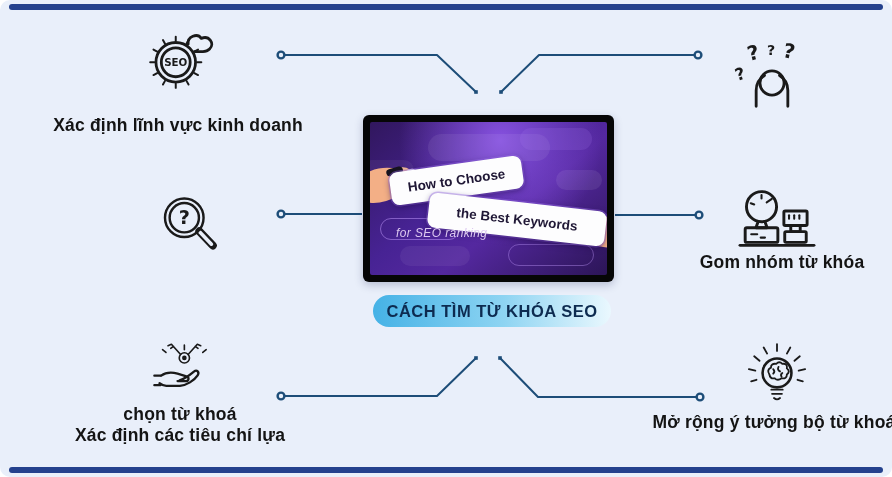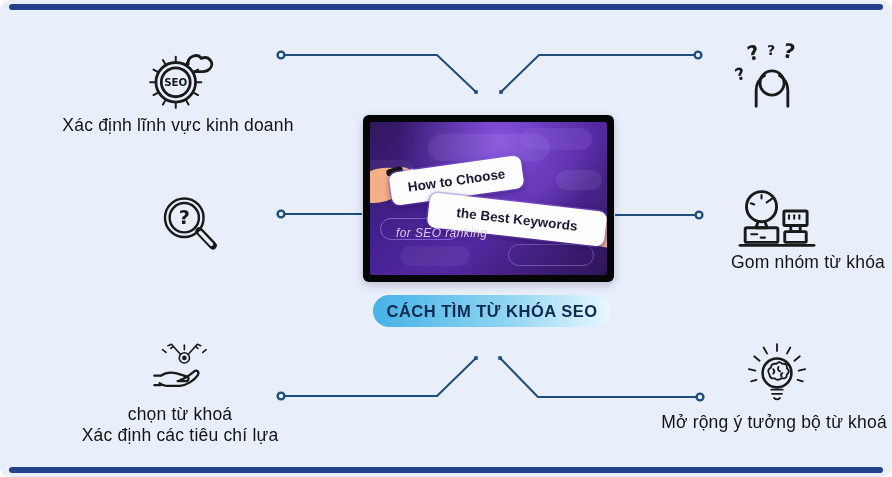--- a/index.html
+++ b/index.html
@@ -6,21 +6,21 @@
   body { background:#ffffff; font-family:"Liberation Sans", sans-serif; }
   .canvas { position:relative; width:892px; height:477px; background:#e9effa;
             border-radius:10px; overflow:hidden; }
   .edge-bar { position:absolute; left:9px; right:9px; height:6px;
               background:#24418d; border-radius:3px; }
   .edge-bar.top { top:4px; } .edge-bar.bottom { bottom:4px; }
 
   .conn-svg { position:absolute; left:0; top:0; width:892px; height:477px; }
 
   .node-label { position:absolute; transform:translateX(-50%);
-                font-size:17.5px; font-weight:400; color:#141414;
+                font-size:17.5px; font-weight:700; color:#141414;
                 letter-spacing:.2px; white-space:nowrap; text-align:center; }
   .node-label.two-line { white-space:normal; line-height:21px; width:240px; }
 
   .icon { position:absolute; }
   .icon svg { display:block; width:100%; height:100%; }
   .ic { stroke:#1a1a1a; stroke-width:3.4; fill:none;
         stroke-linecap:round; stroke-linejoin:round; }
   .ic-thin { stroke:#1a1a1a; stroke-width:2.4; fill:none; stroke-linecap:round; }
   .ic-txt { fill:#1a1a1a; font-family:"DejaVu Sans", sans-serif; font-weight:bold; }
 
@@ -75,21 +75,21 @@
     <g fill="#e9effa" stroke="#1d4d78" stroke-width="2.4">
       <circle cx="281" cy="55" r="3.4"></circle>
       <circle cx="698" cy="55" r="3.4"></circle>
       <circle cx="281" cy="214" r="3.4"></circle>
       <circle cx="699" cy="215" r="3.4"></circle>
       <circle cx="281" cy="396" r="3.4"></circle>
       <circle cx="700" cy="397" r="3.4"></circle>
     </g>
   </svg>
 
-  <div class="icon" style="left:142px; top:46px; width:84px; height:66px;">
+  <div class="icon" style="left:142px; top:26px; width:84px; height:66px;">
     <svg viewBox="0 0 100 80">
       <path class="ic" d="M55,22 c-1,-9 11,-14 16,-7 c9,-4 17,6 10,13 c-2,2 -5,3 -8,3 l-10,0"></path>
       <g class="ic-thin" stroke-width="4.6">
         <line x1="40" y1="18" x2="40" y2="13"></line>
           <line x1="53" y1="21.5" x2="55.5" y2="17"></line>
         <line x1="62.5" y1="31" x2="67" y2="28.5"></line>
           <line x1="66" y1="44" x2="71" y2="44"></line>
         <line x1="62.5" y1="57" x2="67" y2="59.5"></line>
           <line x1="53" y1="66.5" x2="55.5" y2="71"></line>
         <line x1="40" y1="70" x2="40" y2="75"></line>
@@ -167,21 +167,21 @@
       <g class="ic-thin" stroke-width="2.4">
         <line x1="64" y1="31" x2="64" y2="35"></line>
           <line x1="70" y1="31" x2="70" y2="35"></line>
           <line x1="76" y1="31" x2="76" y2="35"></line>
       </g>
       <rect class="ic" x="66" y="43" width="11" height="7" stroke-width="3"></rect>
       <rect class="ic" x="59" y="50" width="25" height="12.5" rx="1.5"></rect>
       <path class="ic" d="M7,66 h86" stroke-width="4"></path>
     </svg>
   </div>
-  <div class="node-label" style="left:782px; top:252px;margin-left:26px;">Gom nhóm từ khóa</div>
+  <div class="node-label" style="left:782px; top:252px;">Gom nhóm từ khóa</div>
 
   <div class="icon" style="left:739px; top:338px; width:76px; height:76px;">
     <svg viewBox="0 0 100 100">
       <circle class="ic" cx="50" cy="46" r="19" stroke-width="3"></circle>
       <g class="ic-thin" stroke-width="2.8">
         <line x1="42.5" y1="68" x2="57.5" y2="68"></line>
         <line x1="43.5" y1="73.5" x2="56.5" y2="73.5"></line>
         <path d="M46,79 q4,3.5 8,0"></path>
       </g>
       <g class="ic-thin" stroke-width="2.6">

